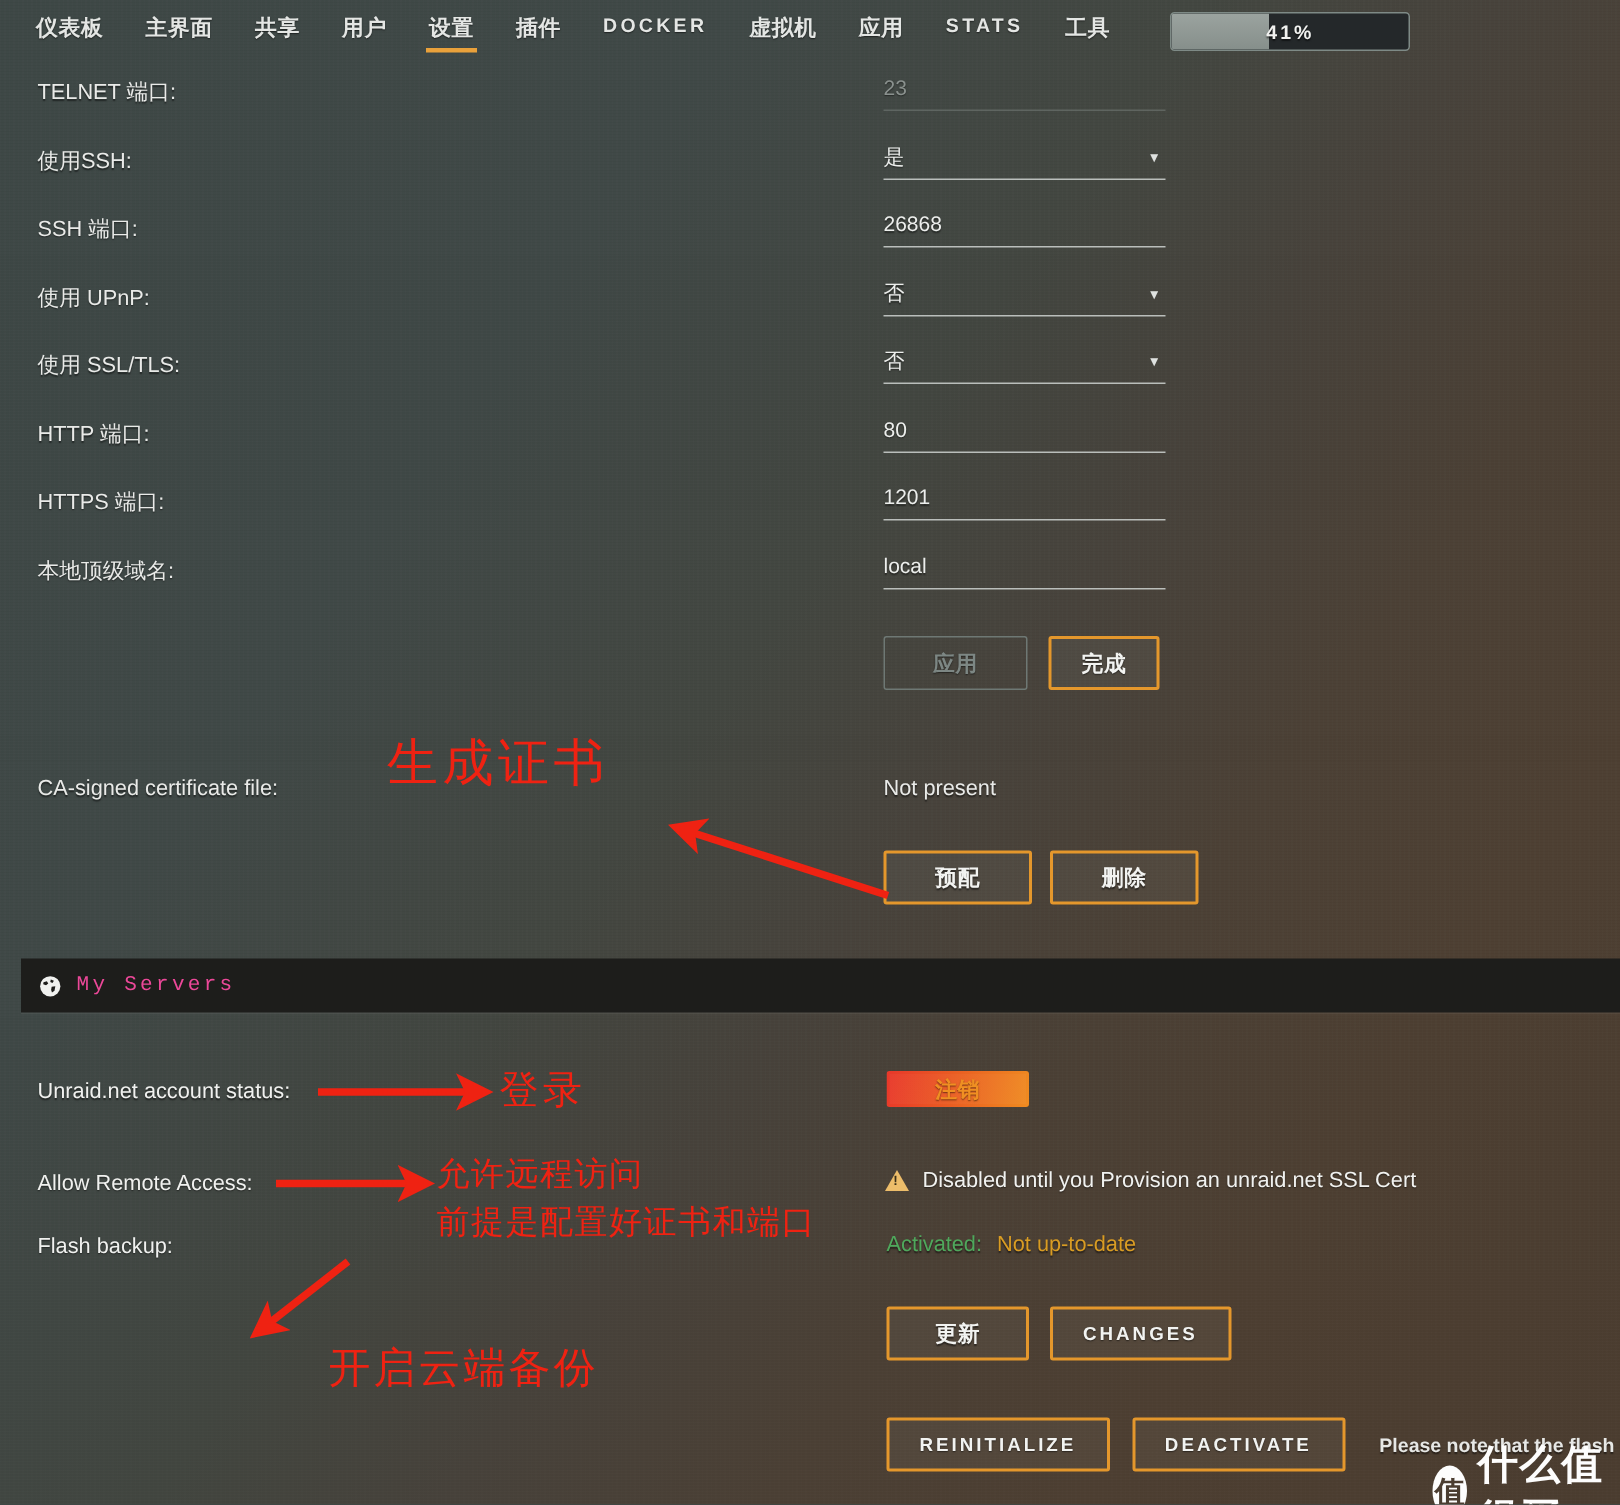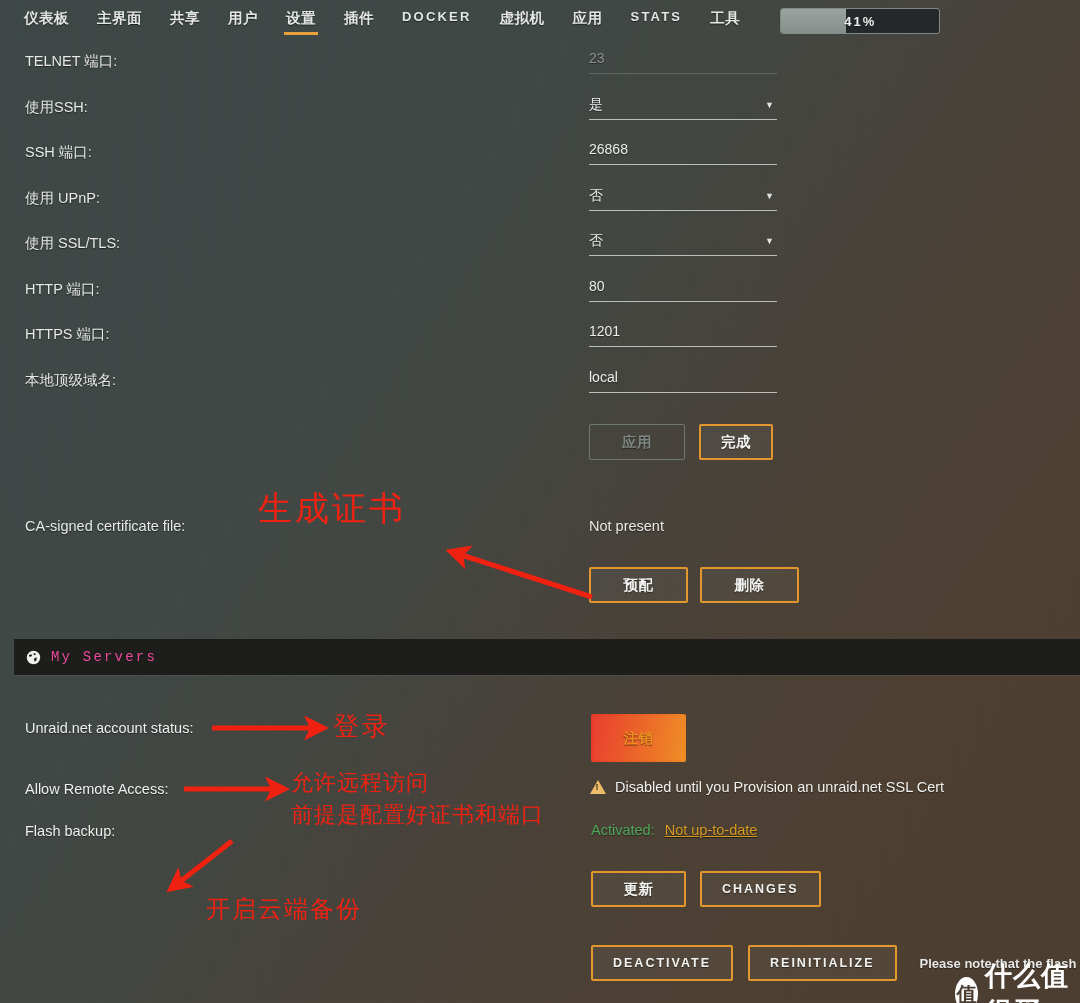--- a/index.html
+++ b/index.html
@@ -317,21 +317,21 @@
   .activated-line {
     position: absolute;
     left: 591px;
     top: 822px;
     display: flex;
     gap: 10px;
     z-index: 4;
     font-size: 14.5px;
   }
   .act-key { color: #4fa85c; text-shadow: 0 1px 1px rgba(0,0,0,.5); }
-  .act-val { color: #d99c23; text-shadow: 0 1px 1px rgba(0,0,0,.5); text-decoration: underline; }
+  .act-val { color: #d99c23; text-shadow: 0 1px 1px rgba(0,0,0,.5); }
 
   .flash-btns-1 {
     position: absolute;
     left: 591px;
     top: 871px;
     display: flex;
     gap: 14px;
     z-index: 4;
   }
   .flash-btns-1 .btn.update { width: 95px; padding: 12px; }
@@ -361,21 +361,21 @@
     color: #ef2212;
     font-family: "DejaVu Sans", "Liberation Sans", sans-serif;
     z-index: 9;
     white-space: nowrap;
     pointer-events: none;
   }
   #anno-gen-cert { left: 258px; top: 486px; font-size: 34px; letter-spacing: 3px; }
   #anno-login    { left: 333px; top: 709px; font-size: 26px; letter-spacing: 3px; }
   #anno-remote-1 { left: 291px; top: 768px; font-size: 22px; letter-spacing: 1px; }
   #anno-remote-2 { left: 291px; top: 800px; font-size: 22px; letter-spacing: 1px; }
-  #anno-cloud    { left: 206px; top: 893px; font-size: 24px; letter-spacing: 2px; }
+  #anno-cloud    { left: 219px; top: 893px; font-size: 28px; letter-spacing: 2px; }
 
   .anno-svg {
     position: absolute;
     inset: 0;
     width: 1080px;
     height: 1003px;
     z-index: 8;
     pointer-events: none;
   }
 
@@ -518,21 +518,21 @@
         <path d="M8.4 3.2 L10.6 4.0 L9.6 5.6 L8.0 5.0 Z" fill="#1d1d1b"></path>
         <path d="M9.0 8.4 L11.6 8.0 L11.0 11.2 L9.2 12.4 L8.6 10.4 Z" fill="#1d1d1b"></path>
       </svg>
     </span>
     <span class="mysrv-title">My Servers</span>
   </div>
 
   <div class="ms-label" id="ms-label-account">Unraid.net account status:</div>
 
   <div class="signout-btn">
-    <div class="btn gradient" style="width:95px;height:48px;padding:0;">注销</div>
+    <div class="btn gradient" style="width:95px;height:24px;padding:0;">注销</div>
   </div>
 
   <div class="ms-label" id="ms-label-remote">Allow Remote Access:</div>
 
   <div class="warn-line">
     <span class="warn-tri"></span>
     <span class="warn-text">Disabled until you Provision an unraid.net SSL Cert</span>
   </div>
 
   <div class="ms-label" id="ms-label-flash">Flash backup:</div>
@@ -541,22 +541,22 @@
     <span class="act-key">Activated:</span>
     <span class="act-val">Not up-to-date</span>
   </div>
 
   <div class="flash-btns-1">
     <div class="btn update">更新</div>
     <div class="btn latin">CHANGES</div>
   </div>
 
   <div class="flash-btns-2">
+    <div class="btn latin">REINITIALIZE</div>
     <div class="btn latin">DEACTIVATE</div>
-    <div class="btn latin">REINITIALIZE</div>
     <div class="flash-note">Please note that the flash backu</div>
   </div>
 
   <svg class="anno-svg" viewBox="0 0 1080 1003">
     <defs>
       <marker id="ah" markerWidth="5" markerHeight="5" refX="3.6" refY="2.5" orient="auto" markerUnits="strokeWidth">
         <path d="M0,0 L5,2.5 L0,5 L1.2,2.5 Z" fill="#ef2212"></path>
       </marker>
     </defs>
 

